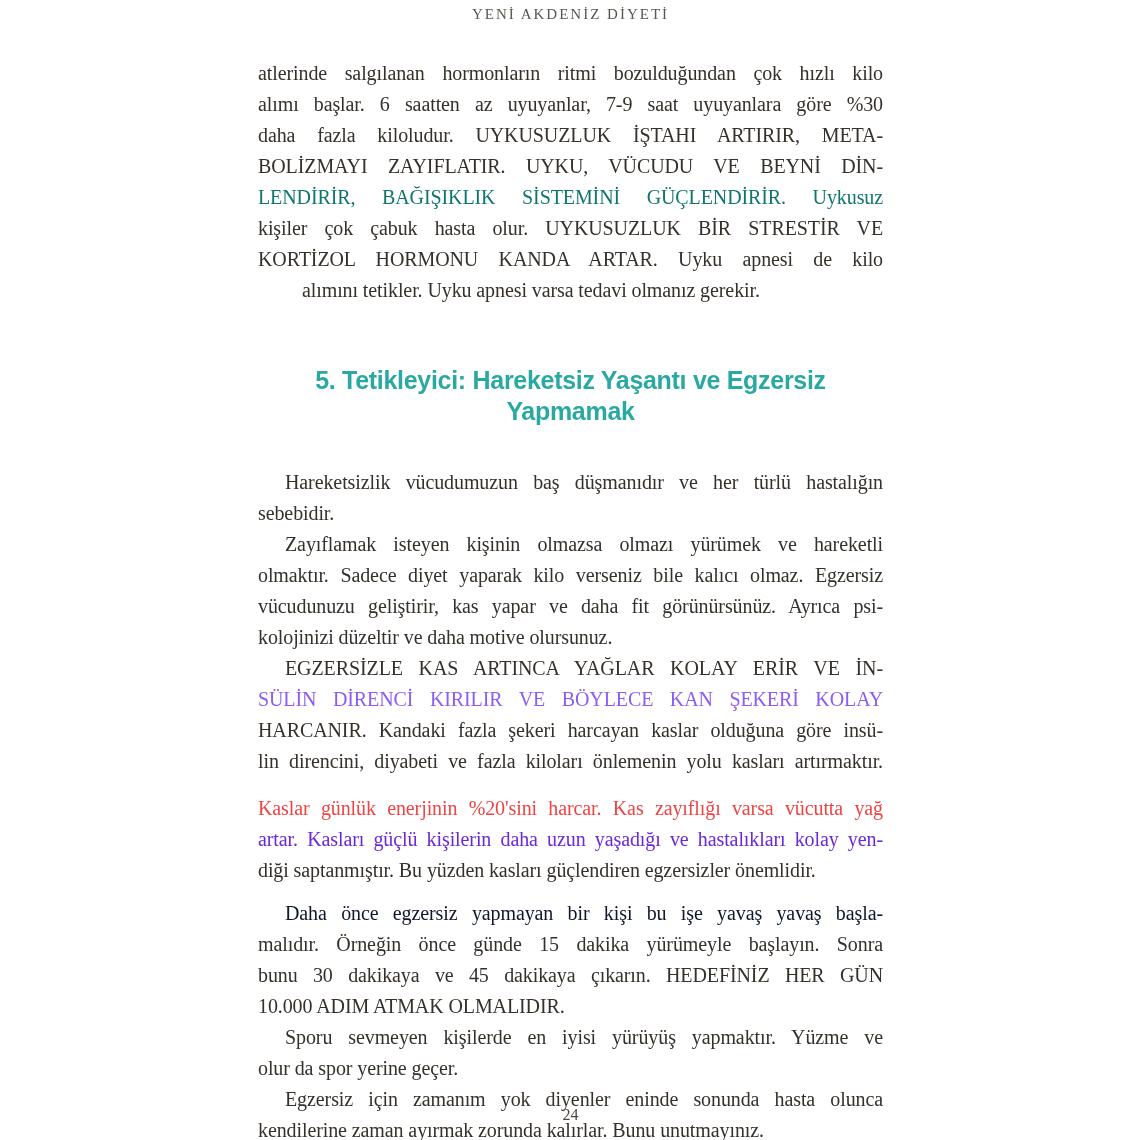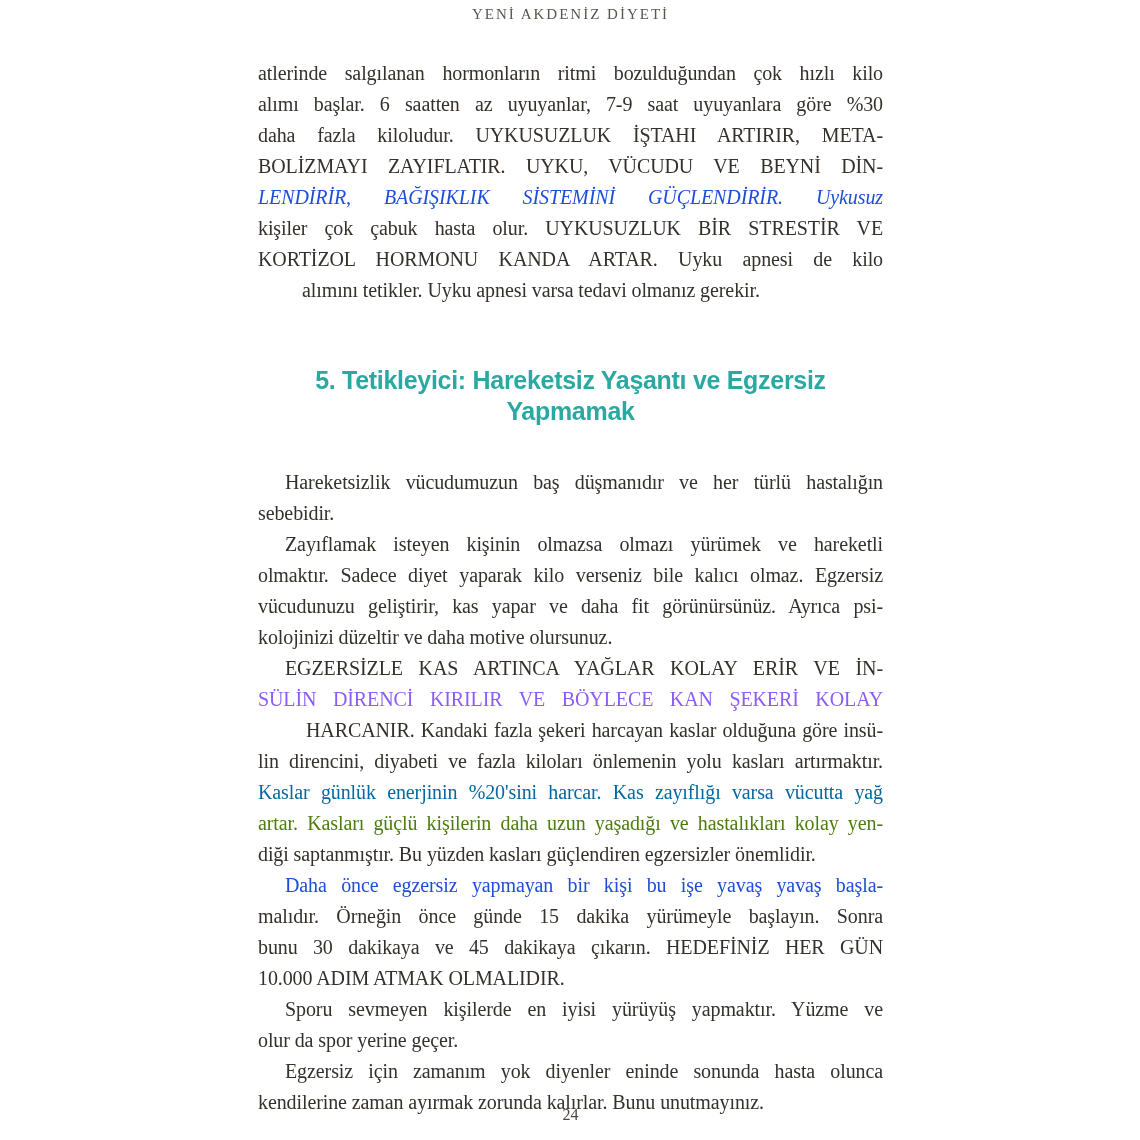--- a/index.html
+++ b/index.html
@@ -64,47 +64,47 @@
 
 <div class="page">
   <div class="running-head">YENİ AKDENİZ DİYETİ</div>
 
   <div class="text-block">
       <div class="paragraph">
         <div class="line" style="color: rgb(53, 48, 42);">atlerinde salgılanan hormonların ritmi bozulduğundan çok hızlı kilo</div>
         <div class="line" style="color: rgb(53, 48, 42);">alımı başlar. 6 saatten az uyuyanlar, 7-9 saat uyuyanlara göre %30</div>
         <div class="line" style="color: rgb(53, 48, 42);">daha fazla kiloludur. UYKUSUZLUK İŞTAHI ARTIRIR, META-</div>
         <div class="line" style="color: rgb(53, 48, 42);">BOLİZMAYI ZAYIFLATIR. UYKU, VÜCUDU VE BEYNİ DİN-</div>
-        <div class="line" style="color: #1d4ed8; font-style: italic;">LENDİRİR, BAĞIŞIKLIK SİSTEMİNİ GÜÇLENDİRİR. Uykusuz</div>
+        <div class="line" style="color: #0f766e;">LENDİRİR, BAĞIŞIKLIK SİSTEMİNİ GÜÇLENDİRİR. Uykusuz</div>
         <div class="line" style="color: rgb(53, 48, 42);">kişiler çok çabuk hasta olur. UYKUSUZLUK BİR STRESTİR VE</div>
         <div class="line" style="color: rgb(53, 48, 42);">KORTİZOL HORMONU KANDA ARTAR. Uyku apnesi de kilo</div>
         <div class="line end" style="color: rgb(53, 48, 42); margin-left: 44px;">alımını tetikler. Uyku apnesi varsa tedavi olmanız gerekir.</div>
       </div>
       <div class="section-heading" style="color: rgb(42, 169, 162);">5. Tetikleyici: Hareketsiz Yaşantı ve Egzersiz Yapmamak</div>
       <div class="paragraph">
         <div class="line indent" style="color: rgb(53, 48, 42);">Hareketsizlik vücudumuzun baş düşmanıdır ve her türlü hastalığın</div>
         <div class="line end" style="color: rgb(53, 48, 42);">sebebidir.</div>
       </div>
       <div class="paragraph">
         <div class="line indent" style="color: rgb(53, 48, 42);">Zayıflamak isteyen kişinin olmazsa olmazı yürümek ve hareketli</div>
         <div class="line" style="color: rgb(53, 48, 42);">olmaktır. Sadece diyet yaparak kilo verseniz bile kalıcı olmaz. Egzersiz</div>
         <div class="line" style="color: rgb(53, 48, 42);">vücudunuzu geliştirir, kas yapar ve daha fit görünürsünüz. Ayrıca psi-</div>
         <div class="line end" style="color: rgb(53, 48, 42);">kolojinizi düzeltir ve daha motive olursunuz.</div>
       </div>
       <div class="paragraph">
         <div class="line indent" style="color: rgb(53, 48, 42);">EGZERSİZLE KAS ARTINCA YAĞLAR KOLAY ERİR VE İN-</div>
         <div class="line" style="color: #8b5cf6;">SÜLİN DİRENCİ KIRILIR VE BÖYLECE KAN ŞEKERİ KOLAY</div>
-        <div class="line" style="color: rgb(53, 48, 42); margin-left: 48px;">HARCANIR. Kandaki fazla şekeri harcayan kaslar olduğuna göre insü-</div>
+        <div class="line" style="color: rgb(53, 48, 42);">HARCANIR. Kandaki fazla şekeri harcayan kaslar olduğuna göre insü-</div>
         <div class="line" style="color: rgb(53, 48, 42);">lin direncini, diyabeti ve fazla kiloları önlemenin yolu kasları artırmaktır.</div>
-        <div class="line" style="color: #0369a1;">Kaslar günlük enerjinin %20'sini harcar. Kas zayıflığı varsa vücutta yağ</div>
-        <div class="line" style="color: #4d7c0f;">artar. Kasları güçlü kişilerin daha uzun yaşadığı ve hastalıkları kolay yen-</div>
+        <div class="line" style="color: #ef4444; margin-top: 16px;">Kaslar günlük enerjinin %20'sini harcar. Kas zayıflığı varsa vücutta yağ</div>
+        <div class="line" style="color: #6d28d9;">artar. Kasları güçlü kişilerin daha uzun yaşadığı ve hastalıkları kolay yen-</div>
         <div class="line end" style="color: rgb(53, 48, 42);">diği saptanmıştır. Bu yüzden kasları güçlendiren egzersizler önemlidir.</div>
       </div>
       <div class="paragraph">
-        <div class="line indent" style="color: #1d4ed8;">Daha önce egzersiz yapmayan bir kişi bu işe yavaş yavaş başla-</div>
+        <div class="line indent" style="color: #0f172a; margin-top: 12px;">Daha önce egzersiz yapmayan bir kişi bu işe yavaş yavaş başla-</div>
         <div class="line" style="color: rgb(53, 48, 42);">malıdır. Örneğin önce günde 15 dakika yürümeyle başlayın. Sonra</div>
         <div class="line" style="color: rgb(53, 48, 42);">bunu 30 dakikaya ve 45 dakikaya çıkarın. HEDEFİNİZ HER GÜN</div>
         <div class="line end" style="color: rgb(53, 48, 42);">10.000 ADIM ATMAK OLMALIDIR.</div>
       </div>
       <div class="paragraph">
         <div class="line indent" style="color: rgb(53, 48, 42);">Sporu sevmeyen kişilerde en iyisi yürüyüş yapmaktır. Yüzme ve</div>
         <div class="line end" style="color: rgb(53, 48, 42);">olur da spor yerine geçer.</div>
       </div>
       <div class="paragraph">
         <div class="line indent" style="color: rgb(53, 48, 42);">Egzersiz için zamanım yok diyenler eninde sonunda hasta olunca</div>

